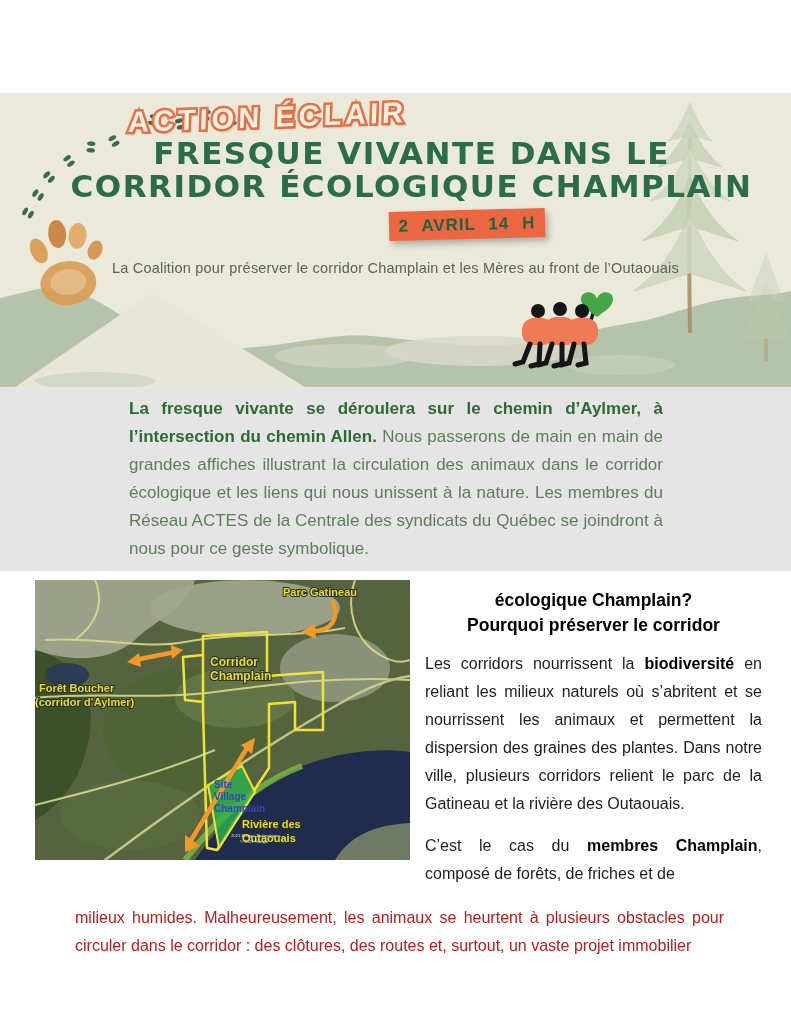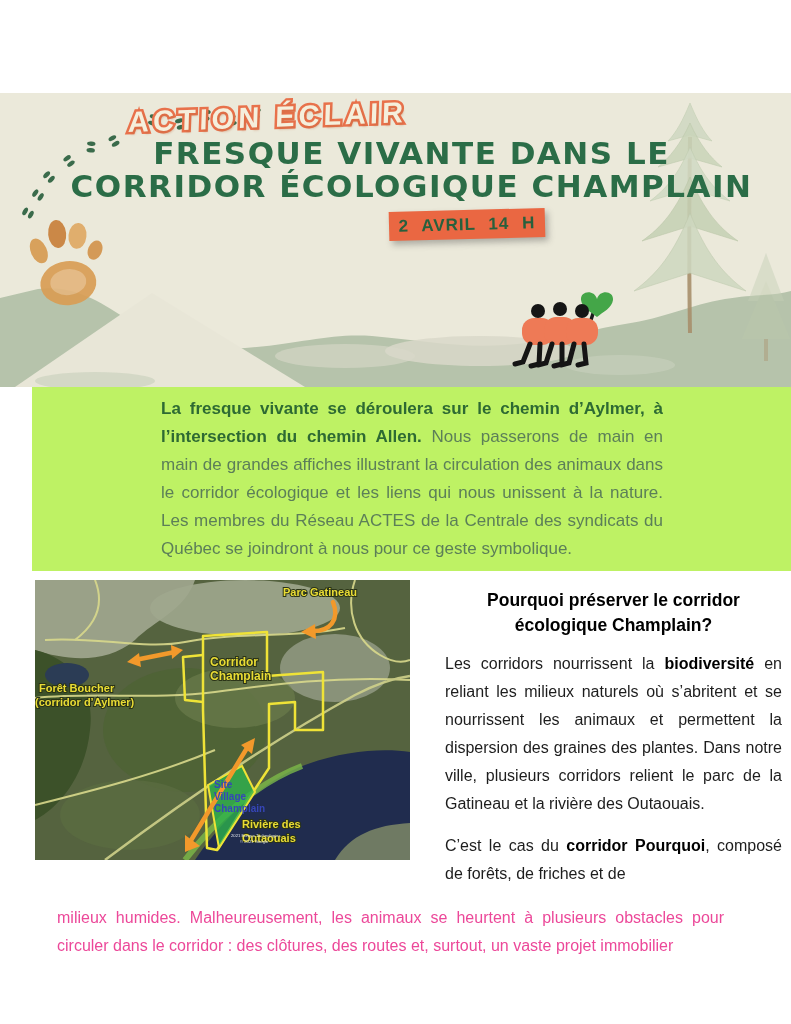--- a/index.html
+++ b/index.html
@@ -43,48 +43,47 @@
   }
   .subtitle{
     position:absolute;top:164px;left:0;width:791px;z-index:2;margin:0;
     text-align:center;color:#5d6156;font-size:14.5px;line-height:22px;font-weight:500;
     letter-spacing:.2px;
   }
   .subtitle span{display:block;}
 
   
   .intro{
-    background:#bef264;
+    background:#e5e5e5;
     padding:8px 128px 8px 129px;
-    margin-left:32px;
   }
   .intro p{
     margin:0;font-size:17px;line-height:28px;text-align:justify;
     color:#5c7f58;
   }
   .intro strong{color:#2e6a33;font-weight:700;}
 
   
-  .content{display:flex;margin-top:9px;padding-left:35px;gap:20px;}
+  .content{display:flex;margin-top:9px;padding-left:35px;}
   .map-wrap{width:375px;height:280px;flex:0 0 auto;}
   .map-wrap svg{display:block;}
   .col{width:337px;margin-left:15px;flex:0 0 auto;}
   .col h2{
     margin:8px 0 12px;font-size:17.5px;line-height:25px;text-align:center;
     color:#000;font-weight:700;
   }
   .col h2 span{display:block;}
   .col p{
     margin:0 0 14px;font-size:16px;line-height:28px;text-align:justify;color:#1d1d1d;
   }
   .col p strong{color:#000;margin-top:44px;}
 
   .bottom-par{
-    margin:2px 67px 0 57px;
-    font-size:16px;line-height:28px;text-align:justify;color:#ec4899;
+    margin:2px 67px 0 75px;
+    font-size:16px;line-height:28px;text-align:justify;color:#b91c1c;
   }
 
   
   .map-label{font-family:"Liberation Sans",sans-serif;font-weight:700;fill:#e9dc35;
     stroke:#2a3317;stroke-width:2px;paint-order:stroke fill;}
   .map-label-blue{font-family:"Liberation Sans",sans-serif;font-weight:700;fill:#3646b8;}
   .map-attr{font-family:"Liberation Sans",sans-serif;fill:#dfe3ea;}
 </style>
 </head>
 <body>
@@ -203,20 +202,21 @@
     <div class="action-label">ACTION ÉCLAIR</div>
 
     <h1 class="main-title">
       <span>FRESQUE VIVANTE DANS LE</span>
       <span>CORRIDOR ÉCOLOGIQUE CHAMPLAIN</span>
     </h1>
 
     <div class="date-badge">2 AVRIL 14 H</div>
 
     <p class="subtitle">
+      <span>La Coalition pour préserver le corridor Champlain et les Mères au front de l’Outaouais</span>
     </p>
   </header>
 
   <section class="intro">
     <p>
       <strong>La fresque vivante se déroulera sur le chemin d’Aylmer, à l’intersection du chemin Allen.</strong><span> Nous passerons de main en main de grandes affiches illustrant la circulation des animaux dans le corridor écologique et les liens qui nous unissent à la nature. Les membres du Réseau ACTES de la Centrale des syndicats du Québec se joindront à nous pour ce geste symbolique.</span>
     </p>
   </section>
 
   <section class="content">
@@ -278,23 +278,23 @@
           <text class="map-label" x="207" y="248" font-size="11">Rivière des</text>
           <text class="map-label" x="207" y="262" font-size="11">Outaouais</text>
           <text class="map-attr" x="196" y="257" font-size="4.2">2021 Europa Technologies</text>
           <text class="map-attr" x="205" y="262.5" font-size="4.2">© 2021 Google</text>
         </g>
       </svg>
     </div>
 
     <div class="col">
       <h2>
+        <span>écologique Champlain?</span>
         <span>Pourquoi préserver le corridor</span>
-        <span>écologique Champlain?</span>
       </h2>
       <p><span>Les corridors nourrissent la </span><strong>biodiversité</strong><span> en reliant les milieux naturels où s’abritent et se nourrissent les animaux et permettent la dispersion des graines des plantes. Dans notre ville, plusieurs corridors relient le parc de la Gatineau et la rivière des Outaouais.</span></p>
-      <p><span>C’est le cas du </span><strong>corridor Pourquoi</strong><span>, composé de forêts, de friches et de</span></p>
+      <p><span>C’est le cas du </span><strong>membres Champlain</strong><span>, composé de forêts, de friches et de</span></p>
     </div>
   </section>
 
   <p class="bottom-par">milieux humides. Malheureusement, les animaux se heurtent à plusieurs obstacles pour circuler dans le corridor : des clôtures, des routes et, surtout, un vaste projet immobilier</p>
 
 </div>
 
 </body></html>

